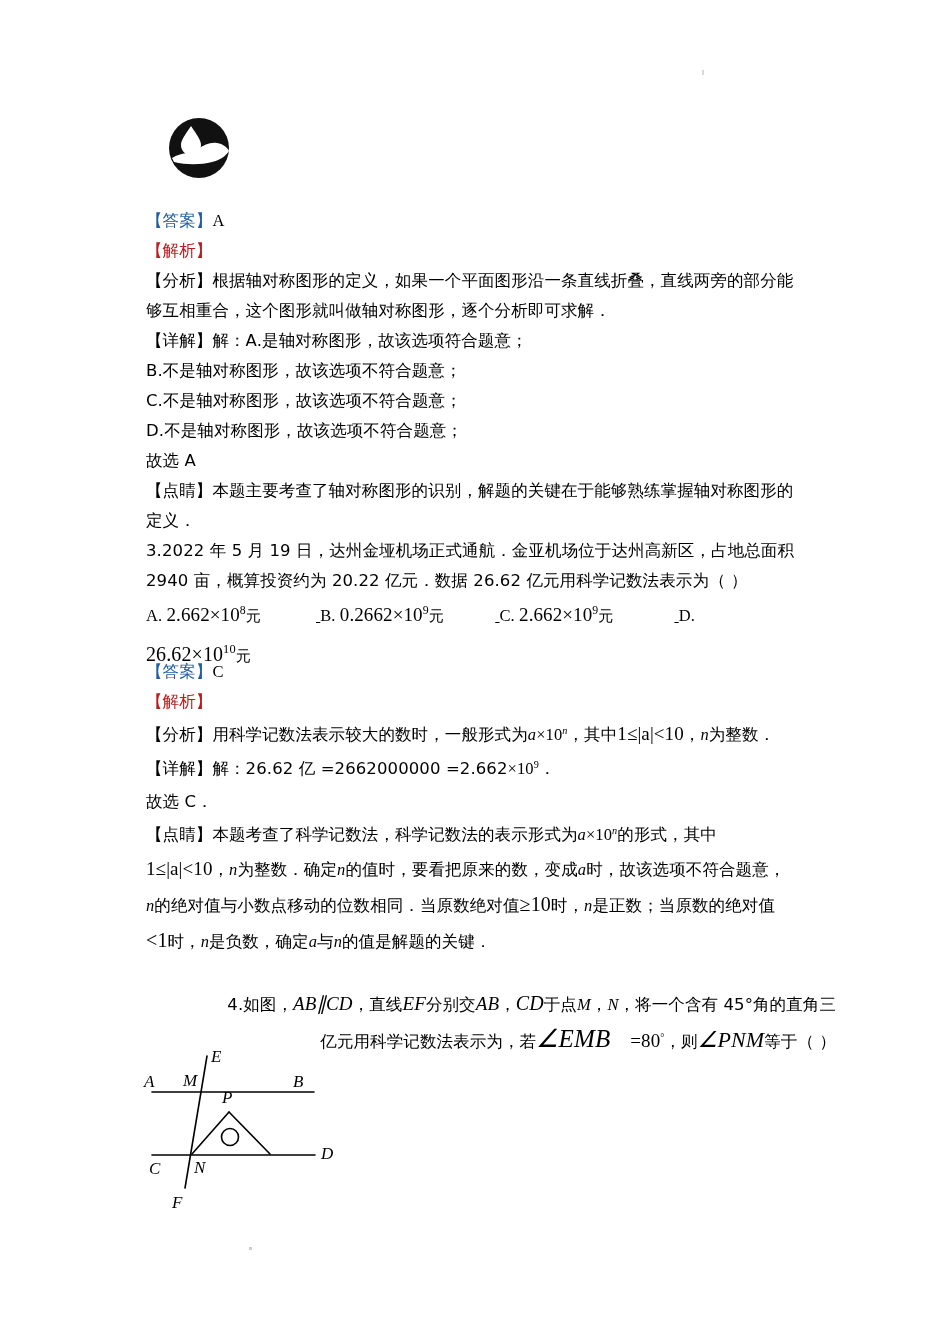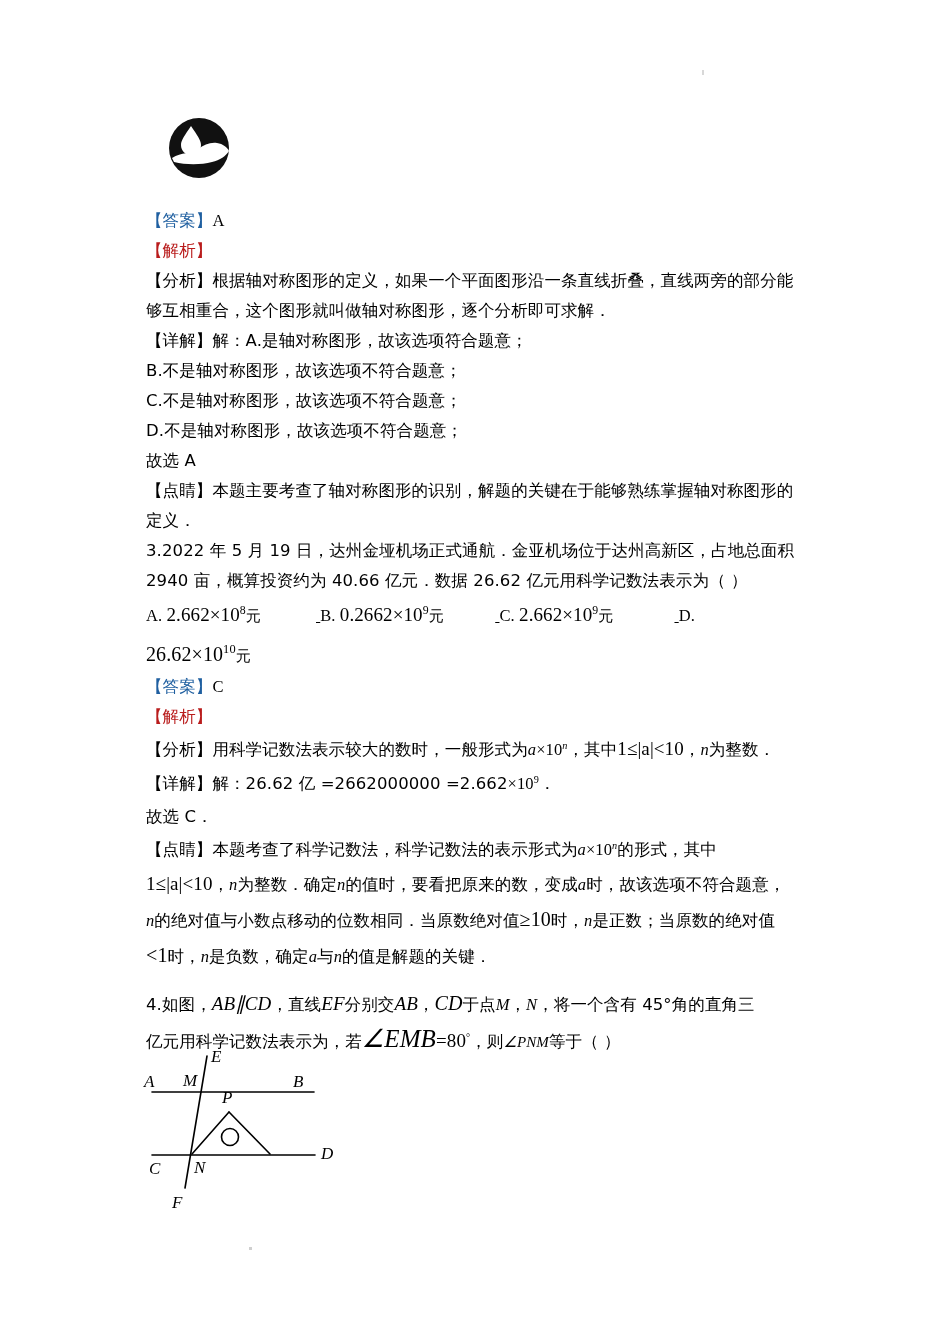--- a/index.html
+++ b/index.html
@@ -142,21 +142,21 @@
     <div class="line">
       <span class="cjk">定义．</span>
     </div>
   </div>
 
   <div class="sec" style="top:536px;">
     <div class="line">
       <span class="cjk">3.</span><span class="cjk">2022 年 5 月 19 日，达州金垭机场正式通航．金亚机场位于达州高新区，占地总面积</span>
     </div>
     <div class="line">
-      <span class="cjk">2940 亩，概算投资约为 40.66 亿元．数据 26.62 亿元用科学记数法表示为（   ）</span>
+      <span class="cjk">2940 亩，概算投资约为 20.22 亿元．数据 26.62 亿元用科学记数法表示为（   ）</span>
     </div>
 
     <div class="line opt-row" style="margin-top:4px;text-decoration:underline;">
       <span class="opt" style="width:170px;">
         <span>A.</span>
         <span style="font-size:19px;">
           <span>2.662</span><span>×10</span><sup class="exp">8</sup></span><span class="cjk" style="font-size:15px;">元</span>
       </span>
       <span class="opt" style="width:175px;">
         <span>B.</span>
@@ -171,21 +171,21 @@
       <span class="opt">
         <span>D.</span>
       </span>
     </div>
     <div class="line" style="margin-top:8px;">
       <span style="font-size:20px;">
         <span>26.62</span><span>×10</span><sup class="exp">10</sup></span><span class="cjk" style="font-size:15px;">元</span>
     </div>
   </div>
 
-  <div class="sec" style="top:672px;">
+  <div class="sec" style="top:657px;">
     <div class="line">
       <span class="blue-dark cjk">【答案】</span><span>C</span>
     </div>
     <div class="line">
       <span class="blue-light cjk">【解析】</span>
     </div>
 
     <div class="line" style="line-height:34px;">
       <span class="cjk">【分析】</span><span class="cjk">用科学记数法表示较大的数时，一般形式为</span><span class="mi">a</span><span class="mn">×10</span><sup class="exp mi">n</sup><span class="cjk">，其中</span><span style="font-size:19px;">1≤|a|&lt;10</span><span class="cjk">，</span><span class="mi">n</span><span class="cjk">为整数．</span>
     </div>
@@ -208,26 +208,26 @@
 
     <div class="line" style="line-height:34px;">
       <span class="mi">n</span><span class="cjk">的绝对值与小数点移动的位数相同．当原数绝对值</span><span style="font-size:20px;">≥10</span><span class="cjk">时，</span><span class="mi">n</span><span class="cjk">是正数；当原数的绝对值</span>
     </div>
 
     <div class="line" style="line-height:34px;">
       <span style="font-size:20px;">&lt;1</span><span class="cjk">时，</span><span class="mi">n</span><span class="cjk">是负数，确定</span><span class="mi">a</span><span class="cjk">与</span><span class="mi">n</span><span class="cjk">的值是解题的关键．</span>
     </div>
   </div>
 
-  <div class="sec" style="top:986px;">
+  <div class="sec" style="top:986px;text-align:right;">
     <div class="line" style="line-height:34px;">
       <span class="cjk">4.</span><span class="cjk">如图，</span><span class="mi" style="font-size:19px;">AB∥CD</span><span class="cjk">，直线</span><span class="mi" style="font-size:19px;">EF</span><span class="cjk">分别交</span><span class="mi" style="font-size:19px;">AB</span><span class="cjk">，</span><span class="mi" style="font-size:20px;">CD</span><span class="cjk">于点</span><span class="mi">M</span><span class="cjk">，</span><span class="mi">N</span><span class="cjk">，将一个含有 45°角的直角三</span>
     </div>
     <div class="line" style="line-height:34px;">
-      <span class="cjk">亿元用科学记数法表示为，若</span><span class="mi" style="font-size:25px;">∠EMB</span><span style="font-size:19px;">=80</span><sup class="exp">°</sup><span class="cjk">，则</span><span class="mi" style="font-size:15px;">∠PNM</span><span class="cjk">等于（   ）</span>
+      <span class="cjk">亿元用科学记数法表示为，若</span><span class="mi" style="font-size:25px;">∠EMB</span><span style="font-size:19px;padding-left:20px;">=80</span><sup class="exp">°</sup><span class="cjk">，则</span><span class="mi" style="font-size:22px;">∠PNM</span><span class="cjk">等于（   ）</span>
     </div>
   </div>
 
   <div class="figure">
     <svg width="300" height="200" viewBox="0 0 300 200">
       <g stroke="#000000" stroke-width="1.6" fill="none" stroke-linecap="round">
 
         <line x1="22" y1="52" x2="184" y2="52"></line>
 
         <line x1="22" y1="115" x2="185" y2="115"></line>

